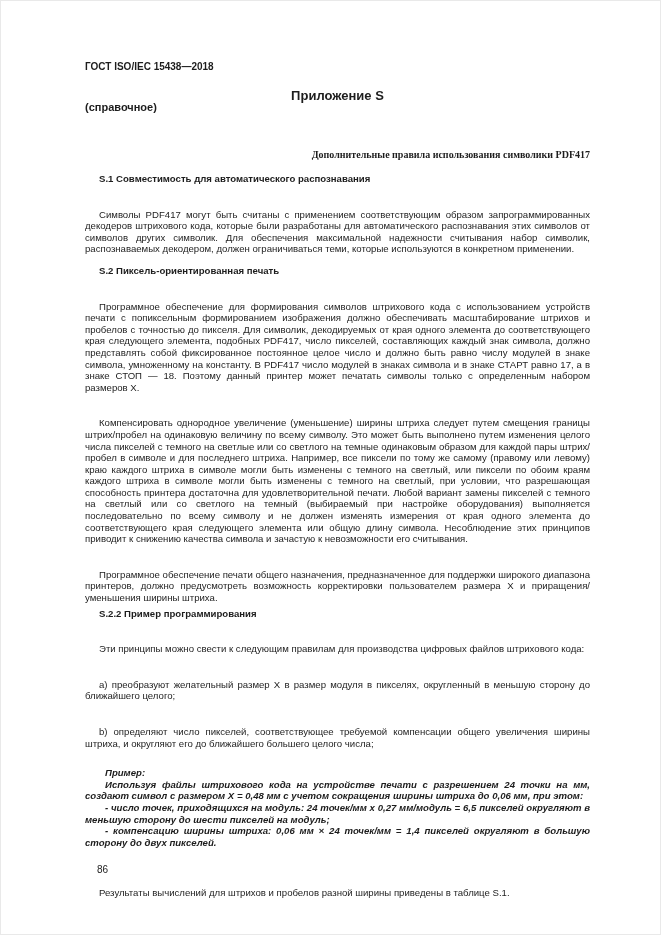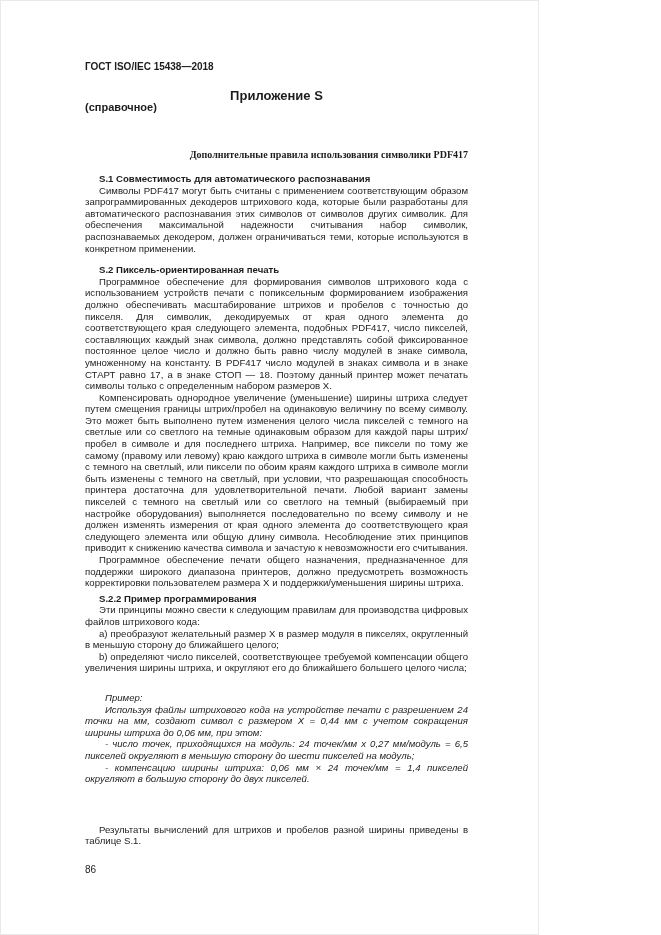--- a/index.html
+++ b/index.html
@@ -8,21 +8,21 @@
     background: #ffffff;
   }
   body {
     width: 661px;
     height: 935px;
     font-family: "Liberation Sans", "DejaVu Sans", sans-serif;
     color: #1d1d1d;
   }
   .page {
     position: relative;
-    width: 539px;
+    width: 661px;
     height: 935px;
     box-sizing: border-box;
     background: #ffffff;
     border: 1px solid #e9e9e9;
     padding: 60px 70px 0 84px;
     overflow: hidden;
   }
   .doc-header {
     font-weight: bold;
     font-size: 10px;
@@ -48,38 +48,38 @@
     font-size: 10px;
     line-height: 12px;
     font-family: Liberation Serif, serif;
   }
   p {
     margin: 0;
     font-size: 9.6px;
     line-height: 11.6px;
     text-align: justify;
   }
-  .indent { text-indent: 14px; }
+  .indent { text-indent: 14px; margin-top: 24px; }
   .heading {
     font-weight: bold;
     text-indent: 14px;
     text-align: left;
   }
   .mt10 { margin-top: 10px; }
   .mt4  { margin-top: 4px; }
   .example-block { margin-top: 18px; }
   .example {
     font-style: italic;
-    font-weight: normal;
+    font-weight: bold;
     text-indent: 20px;
   }
   .closing { margin-top: 39px; }
   .page-number {
     position: absolute;
-    left: 84px;
+    left: 96px;
     top: 863px;
     font-size: 10px;
     line-height: 12px;
   }
 </style>
 </head>
 <body>
 
 <div class="page">
 
@@ -89,30 +89,30 @@
   <div class="annex-kind">(справочное)</div>
 
   <div class="doc-title">Дополнительные правила использования символики PDF417</div>
 
   <p class="heading">S.1 Совместимость для автоматического распознавания</p>
   <p class="indent">Символы PDF417 могут быть считаны с применением соответствующим образом запрограммированных декодеров штрихового кода, которые были разработаны для автоматического распознавания этих символов от символов других символик. Для обеспечения максимальной надежности считывания набор символик, распознаваемых декодером, должен ограничиваться теми, которые используются в конкретном применении.</p>
 
   <p class="heading mt10">S.2 Пиксель-ориентированная печать</p>
   <p class="indent">Программное обеспечение для формирования символов штрихового кода с использованием устройств печати с попиксельным формированием изображения должно обеспечивать масштабирование штрихов и пробелов с точностью до пикселя. Для символик, декодируемых от края одного элемента до соответствующего края следующего элемента, подобных PDF417, число пикселей, составляющих каждый знак символа, должно представлять собой фиксированное постоянное целое число и должно быть равно числу модулей в знаке символа, умноженному на константу. В PDF417 число модулей в знаках символа и в знаке СТАРТ равно 17, а в знаке СТОП — 18. Поэтому данный принтер может печатать символы только с определенным набором размеров X.</p>
   <p class="indent">Компенсировать однородное увеличение (уменьшение) ширины штриха следует путем смещения границы штрих/пробел на одинаковую величину по всему символу. Это может быть выполнено путем изменения целого числа пикселей с темного на светлые или со светлого на темные одинаковым образом для каждой пары штрих/пробел в символе и для последнего штриха. Например, все пиксели по тому же самому (правому или левому) краю каждого штриха в символе могли быть изменены с темного на светлый, или пиксели по обоим краям каждого штриха в символе могли быть изменены с темного на светлый, при условии, что разрешающая способность принтера достаточна для удовлетворительной печати. Любой вариант замены пикселей с темного на светлый или со светлого на темный (выбираемый при настройке оборудования) выполняется последовательно по всему символу и не должен изменять измерения от края одного элемента до соответствующего края следующего элемента или общую длину символа. Несоблюдение этих принципов приводит к снижению качества символа и зачастую к невозможности его считывания.</p>
-  <p class="indent">Программное обеспечение печати общего назначения, предназначенное для поддержки широкого диапазона принтеров, должно предусмотреть возможность корректировки пользователем размера X и поддержки/уменьшения ширины штриха.</p>
+  <p class="indent">Программное обеспечение печати общего назначения, предназначенное для поддержки широкого диапазона принтеров, должно предусмотреть возможность корректировки пользователем размера X и приращения/уменьшения ширины штриха.</p>
 
   <p class="heading mt4">S.2.2 Пример программирования</p>
   <p class="indent">Эти принципы можно свести к следующим правилам для производства цифровых файлов штрихового кода:</p>
   <p class="indent">a) преобразуют желательный размер X в размер модуля в пикселях, округленный в меньшую сторону до ближайшего целого;</p>
   <p class="indent">b) определяют число пикселей, соответствующее требуемой компенсации общего увеличения ширины штриха, и округляют его до ближайшего большего целого числа;</p>
 
   <div class="example-block">
     <p class="example">Пример:</p>
-    <p class="example">Используя файлы штрихового кода на устройстве печати с разрешением 24 точки на мм, создают символ с размером X = 0,44 мм с учетом сокращения ширины штриха до 0,06 мм, при этом:</p>
+    <p class="example">Используя файлы штрихового кода на устройстве печати с разрешением 24 точки на мм, создают символ с размером X = 0,48 мм с учетом сокращения ширины штриха до 0,06 мм, при этом:</p>
     <p class="example">- число точек, приходящихся на модуль: 24 точек/мм х 0,27 мм/модуль = 6,5 пикселей округляют в меньшую сторону до шести пикселей на модуль;</p>
     <p class="example">- компенсацию ширины штриха: 0,06 мм × 24 точек/мм = 1,4 пикселей округляют в большую сторону до двух пикселей.</p>
   </div>
 
   <p class="indent closing">Результаты вычислений для штрихов и пробелов разной ширины приведены в таблице S.1.</p>
 
   <div class="page-number">86</div>
 
 </div>
 

